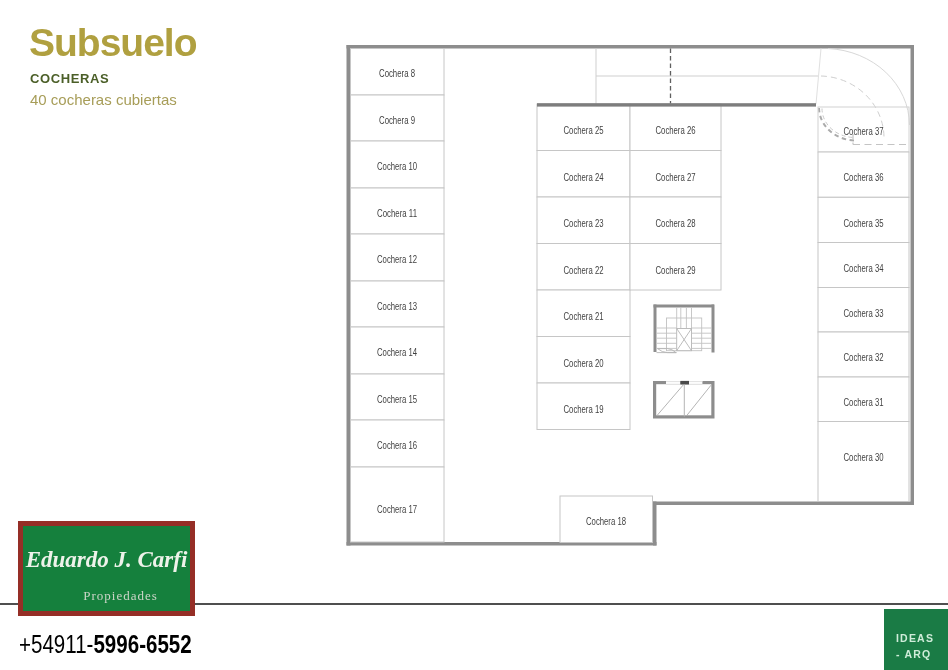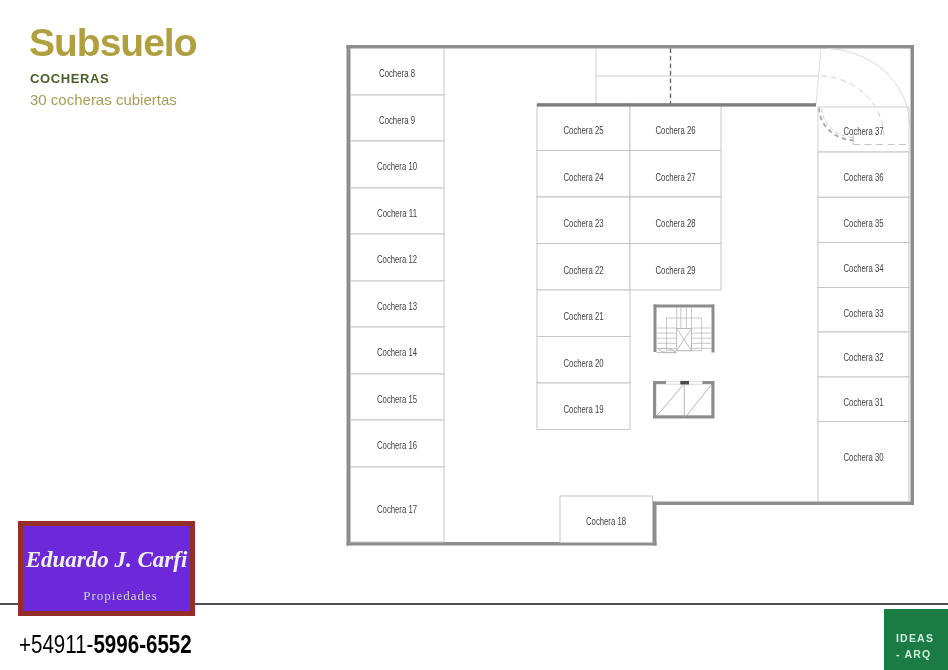--- a/index.html
+++ b/index.html
@@ -7,21 +7,21 @@
        font-family:"Liberation Sans",sans-serif;overflow:hidden;}
   .abs{position:absolute;}
 </style>
 </head>
 <body>
 
 <div class="abs" style="left:29px;top:21px;font-size:39px;font-weight:bold;color:#b0a040;letter-spacing:-1px;text-align:center;">Subsuelo</div>
 
 <div class="abs" style="left:30px;top:71px;font-size:13px;font-weight:bold;color:#4b5f28;letter-spacing:0.6px;">COCHERAS</div>
 
-<div class="abs" style="left:30px;top:91px;font-size:15px;color:#a79d58;">30 cocheras cubiertas</div>
+<div class="abs" style="left:30px;top:91px;font-size:15px;color:#a79d58;">40 cocheras cubiertas</div>
 
 <svg class="abs" style="left:0;top:0;" width="948" height="670" viewBox="0 0 948 670">
 
   <g>
       <rect x="346.5" y="45" width="567.5" height="3.5" fill="#8d8d8d"></rect>
     </g>
 
   <g>
       <rect x="346.5" y="45" width="4" height="500.5" fill="#8d8d8d"></rect>
     </g>
@@ -279,20 +279,20 @@
 
     <line x1="657.3" y1="415.2" x2="683.2" y2="385" stroke="#b5b5b5" stroke-width="1"></line>
 
     <line x1="687" y1="415.2" x2="711" y2="385.2" stroke="#b5b5b5" stroke-width="1"></line>
   </g>
 
 </svg>
 
 <div class="abs" style="left:0;top:602.5px;width:948px;height:2px;background:#4f4f4f;"></div>
 
-<div class="abs" style="left:18px;top:521px;width:167px;height:85px;background:#6d28d9;border:5px solid #952e26;text-align:center;overflow:hidden;">
+<div class="abs" style="left:18px;top:521px;width:167px;height:85px;background:#15803d;border:5px solid #952e26;text-align:center;overflow:hidden;">
   <div style="font-family:'Liberation Serif',serif;font-style:italic;font-weight:bold;color:#eef2ea;font-size:23px;margin-top:21px;white-space:nowrap;">Eduardo J. Carfi</div>
   <div style="font-family:'Liberation Serif',serif;color:#ccd4c8;font-size:13px;margin-top:15px;letter-spacing:1px;margin-left:28px;">Propiedades</div>
 </div>
 
 <div class="abs" style="left:19px;top:629px;font-size:26px;color:#000;transform:scaleX(0.79);transform-origin:left top;white-space:nowrap;">+54911-<b>5996-6552</b></div>
 
 <div class="abs" style="left:884px;top:609px;width:64px;height:63px;background:#1a7b45;color:#cfecd9;font-size:10.5px;letter-spacing:1.2px;line-height:16px;padding:21px 0 0 12px;box-sizing:border-box;font-weight:bold;">IDEAS<br>- ARQ</div>
 
 </body></html>

